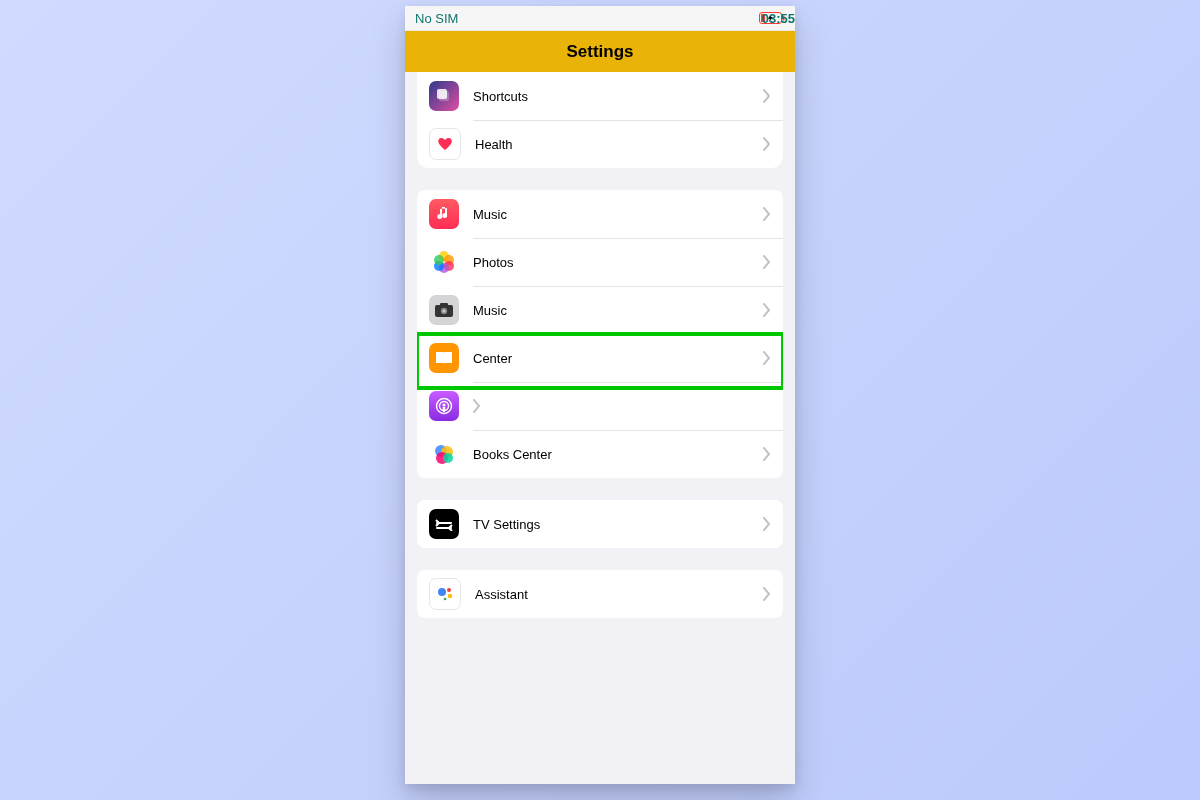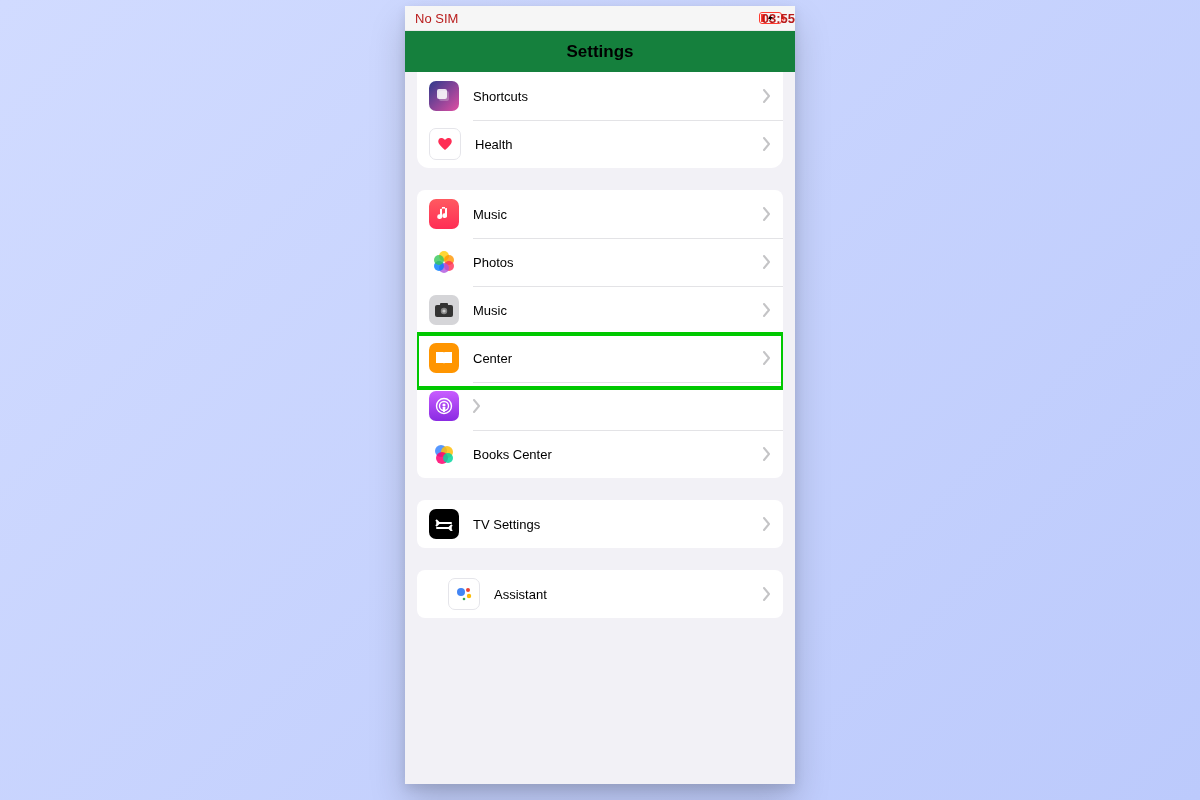--- a/index.html
+++ b/index.html
@@ -1,22 +1,22 @@
 <!DOCTYPE html>
 <html><head>
 <meta charset="utf-8">
 <style>
   html, body { margin:0; padding:0; width:1200px; height:800px; overflow:hidden; font-family:-apple-system, "Helvetica Neue", Helvetica, Arial, sans-serif; }
   .bg { width:1200px; height:800px; background:linear-gradient(135deg,#d1dbff 0%,#bccafc 100%); display:flex; align-items:flex-start; justify-content:center; }
   .phone { margin-top:6px; width:390px; height:778px; background:#f2f1f6; box-shadow:0 18px 34px rgba(0,0,0,.18),0 4px 10px rgba(0,0,0,.1); position:relative; overflow:hidden; }
-  .statusbar { height:24px; display:flex; align-items:center; justify-content:space-between; padding:0 10px; font-size:13px; color:#b91c1c; background:#f6f6f6; border-bottom:1px solid rgba(0,0,0,.05); }
+  .statusbar { height:24px; display:flex; align-items:center; justify-content:space-between; padding:0 10px; font-size:13px; color:#0f766e; background:#f6f6f6; border-bottom:1px solid rgba(0,0,0,.05); }
   .sb-left{font-weight:400;}
   .sb-center{position:absolute; left:0; right:0; text-align:right; font-weight:600; font-size:13px;}
   .sb-right{margin-left:auto; display:flex; align-items:center; gap:6px;}
-  .navbar { height:42px; background:#15803d; border-bottom:1px solid #d6d6d8; display:flex; align-items:center; justify-content:center; }
+  .navbar { height:42px; background:#eab308; border-bottom:1px solid #d6d6d8; display:flex; align-items:center; justify-content:center; }
   .navtitle { font-size:17px; font-weight:700; }
   .content { position:absolute; top:66px; bottom:0; left:0; right:0; overflow:hidden; background:#f2f1f6; }
   .group { background:#fff; border-radius:8px; margin:10px 12px 22px; overflow:hidden; }
   .group.first { margin-top:12px; border-top-left-radius:0; border-top-right-radius:0;}
   .row { display:flex; align-items:center; height:48px; padding:0 12px; position:relative; }
   .row + .row::before { content:""; position:absolute; top:0; left:56px; right:0; height:1px; background:#e3e3e6; }
   .icon { width:30px; height:30px; border-radius:7px; flex:0 0 30px; margin-right:14px; display:flex; align-items:center; justify-content:center; font-size:15px; color:#fff; font-weight:600; }
   .label { font-size:13px; color:#000; flex:1 1 auto; }
   .chevron { flex:0 0 auto; }
   .chevron svg{ display:block; }
@@ -199,21 +199,21 @@
           </span>
           <span class="label">TV Settings</span>
           <span class="chevron">
               <svg width="8" height="14" viewBox="0 0 8 14">
                 <path d="M1 1l5 6-5 6" stroke="#c4c4c6" stroke-width="2" fill="none" stroke-linecap="round" stroke-linejoin="round"></path>
               </svg>
             </span>
         </div>
       </div>
 
-      <div class="group" style="margin-bottom:16px;padding-left:19px;">
+      <div class="group" style="margin-bottom:16px;">
         <div class="row">
           <span class="icon ic-assistant">
             <svg width="20" height="20" viewBox="0 0 20 20">
               <circle cx="7" cy="8" r="4" fill="#4285f4"></circle>
               <circle cx="14" cy="6" r="2" fill="#ea4335"></circle>
               <circle cx="15" cy="12" r="2.2" fill="#fbbc05"></circle>
               <circle cx="10" cy="15" r="1.3" fill="#34a853"></circle>
             </svg>
           </span>
           <span class="label">Assistant</span>

